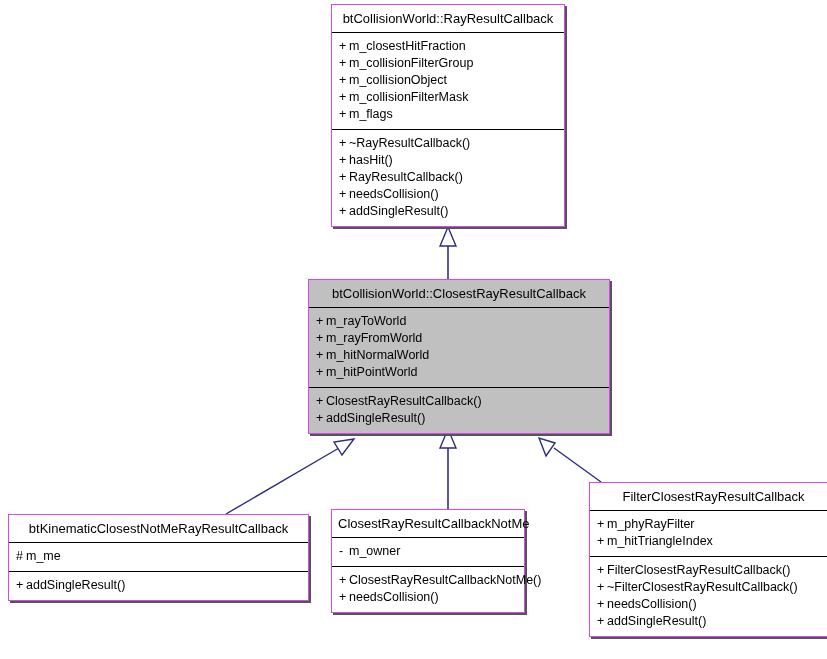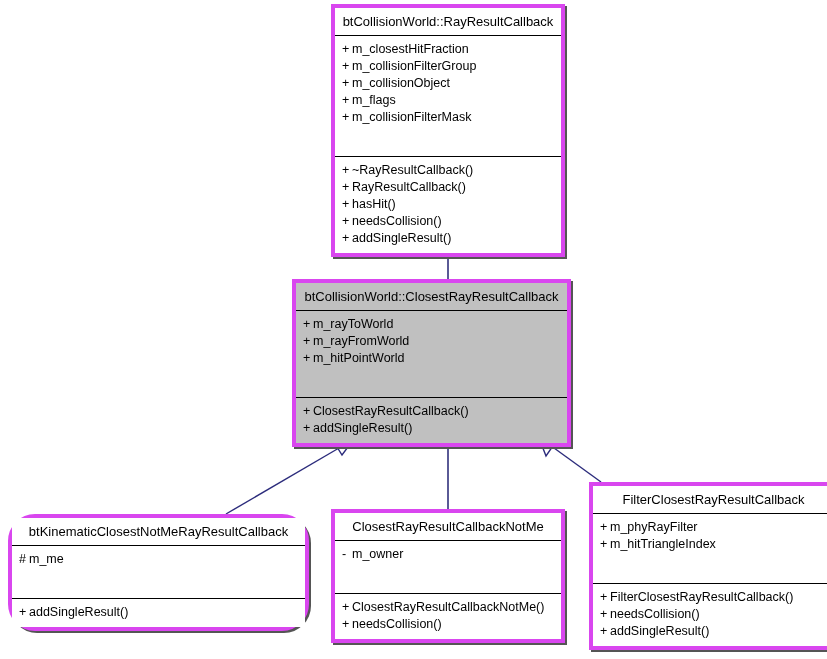--- a/index.html
+++ b/index.html
@@ -22,21 +22,21 @@
     position: absolute;
     left: 0;
     top: 0;
     width: 827px;
     height: 659px;
     pointer-events: none;
   }
   .uml-class {
     position: absolute;
     box-sizing: border-box;
-    border: 4px solid #d946ef;
+    border: 1px solid #d946ef;
     background: #ffffff;
     box-shadow: 2px 2px 0 0 #555555;
   }
   .uml-class.highlight {
     background: #c0c0c0;
   }
   .uml-class.highlight .cls-title,
   .uml-class.highlight .cls-section {
     background: #c0c0c0;
   }
@@ -49,21 +49,20 @@
     border-bottom: 1px solid #000000;
     background: #ffffff;
     white-space: nowrap;
   }
   .cls-section {
     padding: 5px 23px 6px 7px;
     background: #ffffff;
   }
   .cls-section + .cls-section {
     border-top: 1px solid #000000;
-    margin-top: 24px;
   }
   .cls-row {
     font-size: 12.5px;
     line-height: 17px;
     color: #000000;
     white-space: nowrap;
   }
   .vis {
     display: inline-block;
     width: 10px;
@@ -96,72 +95,74 @@
       <polygon points="539,438 546,456 555,443" fill="#ffffff" stroke="#2c2c7c" stroke-width="1.4"></polygon>
     </g>
   </svg>
 
   <div class="uml-class" id="box-RayResultCallback" style="left:331px; top:4px; width:234px;">
     <div class="cls-title">btCollisionWorld::RayResultCallback</div>
     <div class="cls-section">
       <div class="cls-row"><span class="vis">+</span><span>m_closestHitFraction</span></div>
       <div class="cls-row"><span class="vis">+</span><span>m_collisionFilterGroup</span></div>
       <div class="cls-row"><span class="vis">+</span><span>m_collisionObject</span></div>
+      <div class="cls-row"><span class="vis">+</span><span>m_collisionFilterMask</span></div>
       <div class="cls-row"><span class="vis">+</span><span>m_flags</span></div>
-      <div class="cls-row"><span class="vis">+</span><span>m_collisionFilterMask</span></div>
     </div>
     <div class="cls-section">
       <div class="cls-row"><span class="vis">+</span><span>~RayResultCallback()</span></div>
+      <div class="cls-row"><span class="vis">+</span><span>hasHit()</span></div>
       <div class="cls-row"><span class="vis">+</span><span>RayResultCallback()</span></div>
-      <div class="cls-row"><span class="vis">+</span><span>hasHit()</span></div>
       <div class="cls-row"><span class="vis">+</span><span>needsCollision()</span></div>
       <div class="cls-row"><span class="vis">+</span><span>addSingleResult()</span></div>
     </div>
   </div>
 
-  <div class="uml-class highlight" id="box-ClosestRayResultCallback" style="left:292px; top:279px; width:279px;">
+  <div class="uml-class highlight" id="box-ClosestRayResultCallback" style="left:308px; top:279px; width:302px;">
     <div class="cls-title">btCollisionWorld::ClosestRayResultCallback</div>
     <div class="cls-section">
       <div class="cls-row"><span class="vis">+</span><span>m_rayToWorld</span></div>
       <div class="cls-row"><span class="vis">+</span><span>m_rayFromWorld</span></div>
+      <div class="cls-row"><span class="vis">+</span><span>m_hitNormalWorld</span></div>
       <div class="cls-row"><span class="vis">+</span><span>m_hitPointWorld</span></div>
     </div>
     <div class="cls-section">
       <div class="cls-row"><span class="vis">+</span><span>ClosestRayResultCallback()</span></div>
       <div class="cls-row"><span class="vis">+</span><span>addSingleResult()</span></div>
     </div>
   </div>
 
-  <div class="uml-class" id="box-btKinematicClosestNotMeRayResultCallback" style="left:8px; top:514px; width:301px;border-radius:27px;">
+  <div class="uml-class" id="box-btKinematicClosestNotMeRayResultCallback" style="left:8px; top:514px; width:301px;">
     <div class="cls-title">btKinematicClosestNotMeRayResultCallback</div>
     <div class="cls-section">
       <div class="cls-row"><span class="vis">#</span><span>m_me</span></div>
     </div>
     <div class="cls-section">
       <div class="cls-row"><span class="vis">+</span><span>addSingleResult()</span></div>
     </div>
   </div>
 
-  <div class="uml-class" id="box-ClosestRayResultCallbackNotMe" style="left:331px; top:509px; width:234px;">
+  <div class="uml-class" id="box-ClosestRayResultCallbackNotMe" style="left:331px; top:509px; width:194px;">
     <div class="cls-title">ClosestRayResultCallbackNotMe</div>
     <div class="cls-section">
       <div class="cls-row"><span class="vis">-</span><span>m_owner</span></div>
     </div>
     <div class="cls-section">
       <div class="cls-row"><span class="vis">+</span><span>ClosestRayResultCallbackNotMe()</span></div>
       <div class="cls-row"><span class="vis">+</span><span>needsCollision()</span></div>
     </div>
   </div>
 
   <div class="uml-class" id="box-FilterClosestRayResultCallback" style="left:589px; top:482px; width:249px;">
     <div class="cls-title">FilterClosestRayResultCallback</div>
     <div class="cls-section">
       <div class="cls-row"><span class="vis">+</span><span>m_phyRayFilter</span></div>
       <div class="cls-row"><span class="vis">+</span><span>m_hitTriangleIndex</span></div>
     </div>
     <div class="cls-section">
       <div class="cls-row"><span class="vis">+</span><span>FilterClosestRayResultCallback()</span></div>
+      <div class="cls-row"><span class="vis">+</span><span>~FilterClosestRayResultCallback()</span></div>
       <div class="cls-row"><span class="vis">+</span><span>needsCollision()</span></div>
       <div class="cls-row"><span class="vis">+</span><span>addSingleResult()</span></div>
     </div>
   </div>
 
 </div>
 
 </body></html>

